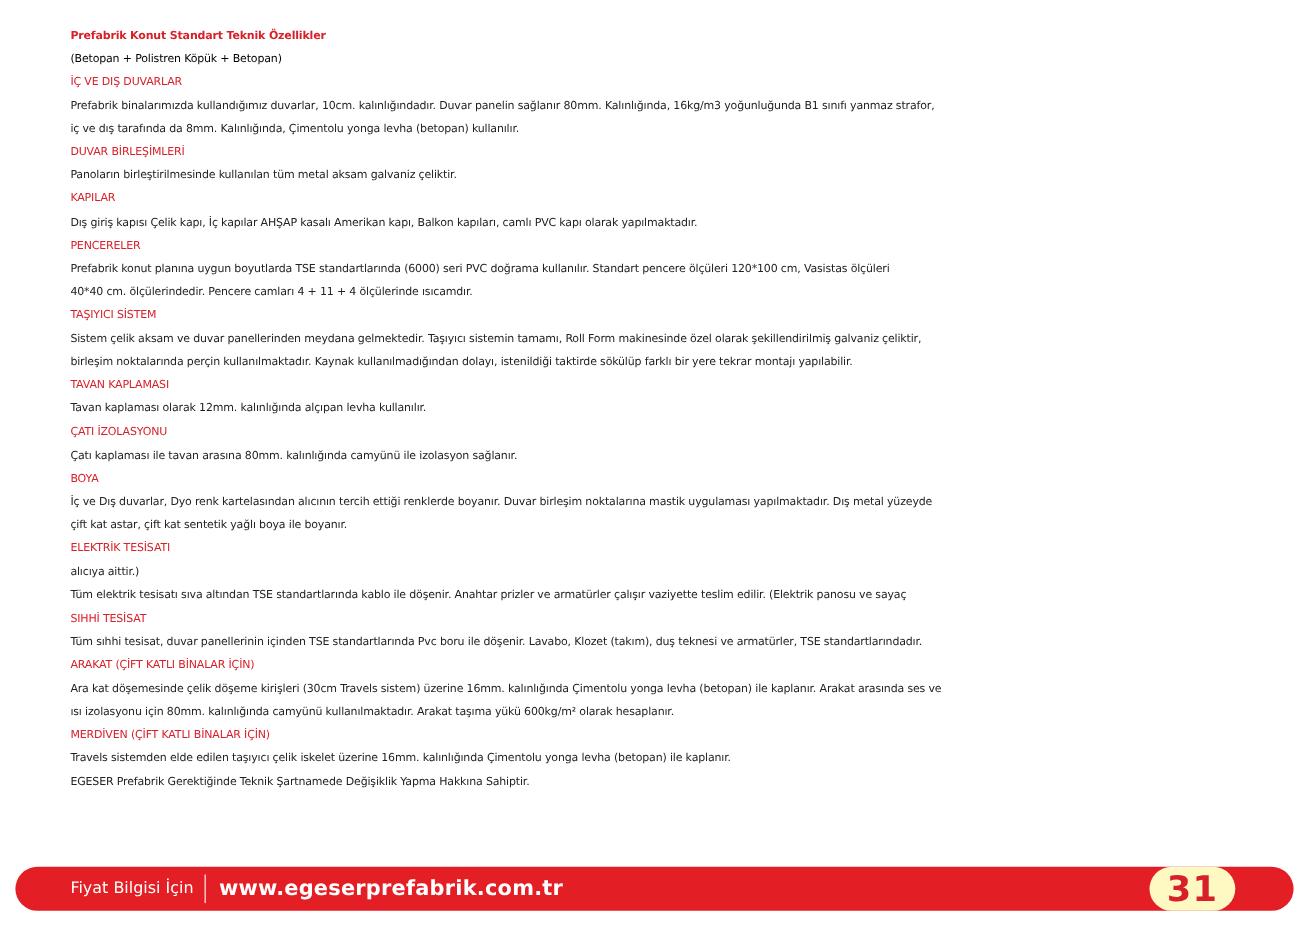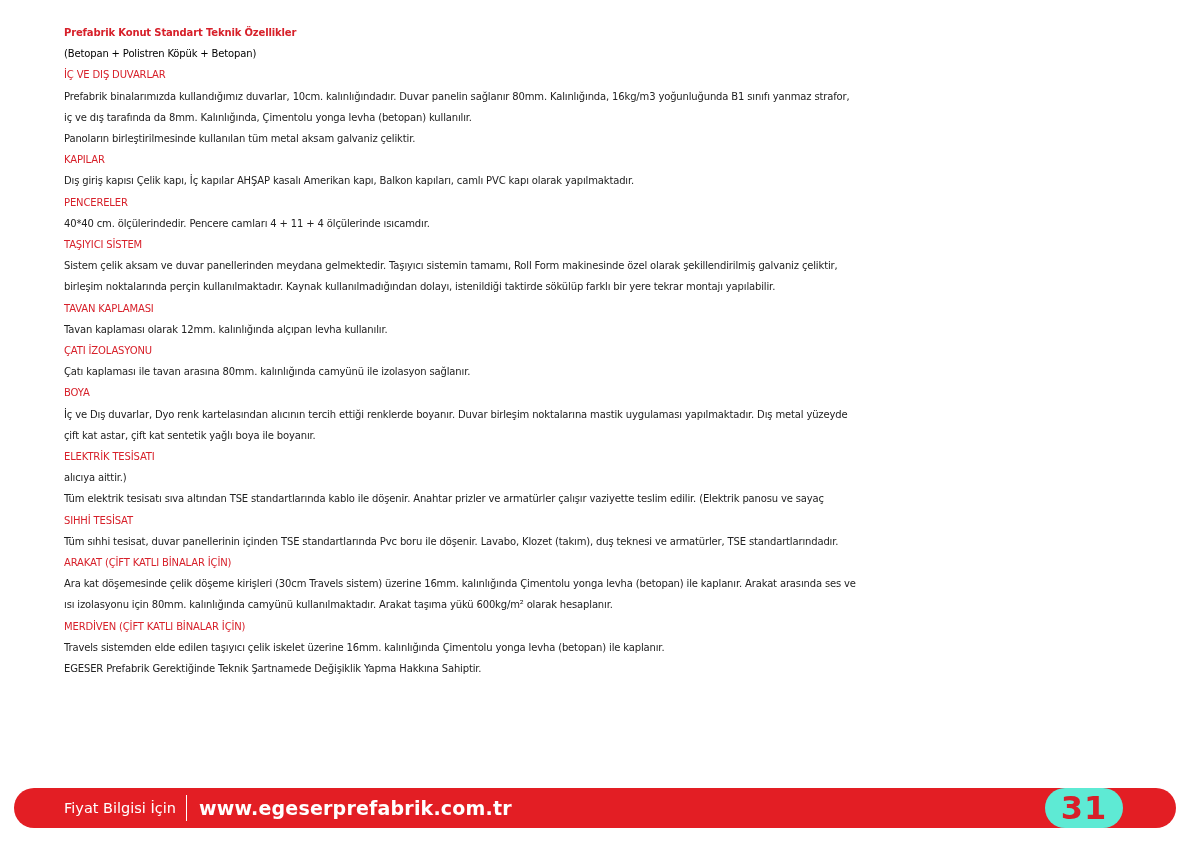--- a/index.html
+++ b/index.html
@@ -74,21 +74,21 @@
       font-size: 19px;
       font-weight: bold;
       letter-spacing: 0.2px;
     }
     .page-number-pill {
       position: absolute;
       left: 1031px;
       top: 0;
       width: 78px;
       height: 40px;
-      background: #5eead4;
+      background: #fef9c3;
       border-radius: 20px;
       display: flex;
       align-items: center;
       justify-content: center;
     }
     .page-number {
       color: #d7202a;
       font-family: "DejaVu Sans", sans-serif;
       font-weight: bold;
       font-size: 32px;
@@ -103,30 +103,32 @@
   <div class="line title">Prefabrik Konut Standart Teknik Özellikler</div>
   <div class="line subtitle">(Betopan + Polistren Köpük + Betopan)</div>
 
   <div>
     <div class="line section-heading">İÇ VE DIŞ DUVARLAR</div>
     <div class="line body-text">Prefabrik binalarımızda kullandığımız duvarlar, 10cm. kalınlığındadır. Duvar panelin sağlanır 80mm. Kalınlığında, 16kg/m3 yoğunluğunda B1 sınıfı yanmaz strafor,</div>
     <div class="line body-text">iç ve dış tarafında da 8mm. Kalınlığında, Çimentolu yonga levha (betopan) kullanılır.</div>
   </div>
 
   <div>
+    <div class="line section-heading">DUVAR BİRLEŞİMLERİ</div>
     <div class="line body-text">Panoların birleştirilmesinde kullanılan tüm metal aksam galvaniz çeliktir.</div>
   </div>
 
   <div>
     <div class="line section-heading">KAPILAR</div>
     <div class="line body-text">Dış giriş kapısı Çelik kapı, İç kapılar AHŞAP kasalı Amerikan kapı, Balkon kapıları, camlı PVC kapı olarak yapılmaktadır.</div>
   </div>
 
   <div>
     <div class="line section-heading">PENCERELER</div>
+    <div class="line body-text">Prefabrik konut planına uygun boyutlarda TSE standartlarında (6000) seri PVC doğrama kullanılır. Standart pencere ölçüleri 120*100 cm, Vasistas ölçüleri</div>
     <div class="line body-text">40*40 cm. ölçülerindedir. Pencere camları 4 + 11 + 4 ölçülerinde ısıcamdır.</div>
   </div>
 
   <div>
     <div class="line section-heading">TAŞIYICI SİSTEM</div>
     <div class="line body-text">Sistem çelik aksam ve duvar panellerinden meydana gelmektedir. Taşıyıcı sistemin tamamı, Roll Form makinesinde özel olarak şekillendirilmiş galvaniz çeliktir,</div>
     <div class="line body-text">birleşim noktalarında perçin kullanılmaktadır. Kaynak kullanılmadığından dolayı, istenildiği taktirde sökülüp farklı bir yere tekrar montajı yapılabilir.</div>
   </div>
 
   <div>

